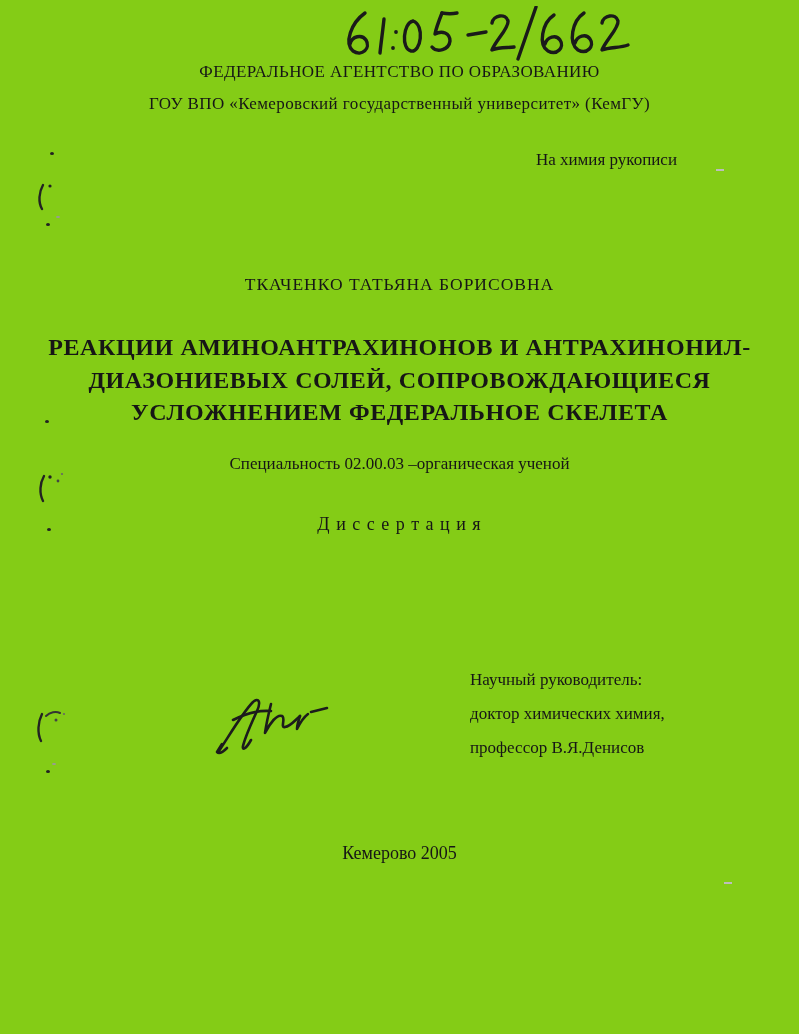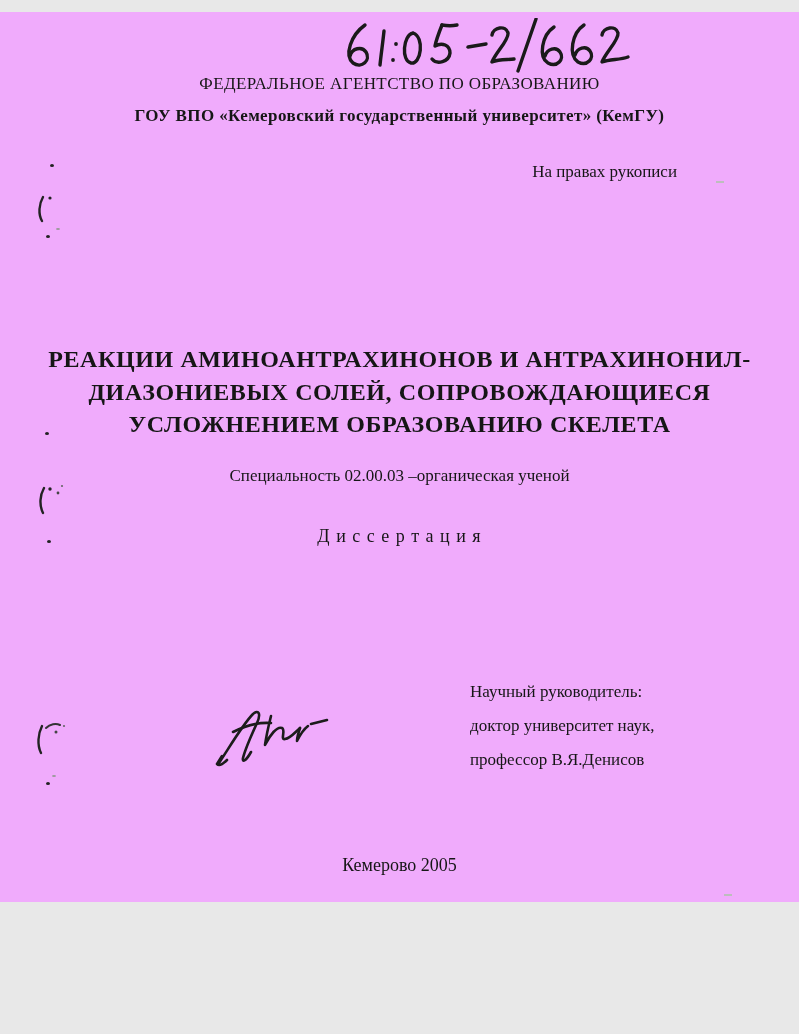--- a/index.html
+++ b/index.html
@@ -1,21 +1,21 @@
 <!DOCTYPE html>
 <html><head>
 <meta charset="utf-8">
 <style>
   html, body { margin: 0; padding: 0; background: #e8e8e8; }
   .page {
     position: relative;
     width: 799px;
-    height: 890px;
-    margin: 12px auto;
-    background: #f0abfc;
+    height: 1034px;
+    margin: 0 auto;
+    background: #84cc16;
     color: #161616;
     font-family: "Liberation Serif", "DejaVu Serif", serif;
     overflow: hidden;
   }
   .line { position: absolute; left: 0; width: 100%; text-align: center; white-space: nowrap; }
   .header-line   { font-size: 17px; letter-spacing: 0.4px; }
   .manuscript    { position: absolute; right: 122px; text-align: right; font-size: 17px; }
   .author-line   { font-size: 17.5px; letter-spacing: 1px; }
   .title-line    { font-weight: bold; font-size: 24px; letter-spacing: 0.6px; }
   .specialty     { font-size: 17px; }
@@ -50,38 +50,39 @@
         <path d="M 154 17 C 155 9, 168 7, 170 15 C 171 22, 158 34, 154 44 C 162 41, 170 42, 176 41"></path>
         <path d="M 198 1 L 180 53"></path>
         <path d="M 216 9 C 204 17, 200 39, 210 45 C 219 50, 227 41, 222 34 C 218 28, 209 31, 207 38"></path>
         <path d="M 246 7 C 234 15, 230 37, 240 44 C 249 49, 257 40, 252 33 C 248 27, 239 30, 237 37"></path>
         <path d="M 264 17 C 265 9, 278 7, 280 15 C 281 22, 268 34, 264 44 C 272 41, 282 42, 290 39"></path>
       </g>
     </svg>
   </div>
 
   <div class="line header-line" style="top: 62px;">ФЕДЕРАЛЬНОЕ АГЕНТСТВО ПО ОБРАЗОВАНИЮ</div>
-  <div class="line header-line" style="top: 94px; font-weight: bold;">ГОУ ВПО «Кемеровский государственный университет» (КемГУ)</div>
+  <div class="line header-line" style="top: 94px;">ГОУ ВПО «Кемеровский государственный университет» (КемГУ)</div>
 
-  <div class="manuscript" style="top: 150px;">На правах рукописи</div>
+  <div class="manuscript" style="top: 150px;">На химия рукописи</div>
 
+  <div class="line author-line" style="top: 274px;">ТКАЧЕНКО ТАТЬЯНА БОРИСОВНА</div>
 
   <div>
     <div class="line title-line" style="top: 334px;">РЕАКЦИИ АМИНОАНТРАХИНОНОВ И АНТРАХИНОНИЛ-</div>
     <div class="line title-line" style="top: 367px;">ДИАЗОНИЕВЫХ СОЛЕЙ, СОПРОВОЖДАЮЩИЕСЯ</div>
-    <div class="line title-line" style="top: 399px;">УСЛОЖНЕНИЕМ ОБРАЗОВАНИЮ СКЕЛЕТА</div>
+    <div class="line title-line" style="top: 399px;">УСЛОЖНЕНИЕМ ФЕДЕРАЛЬНОЕ СКЕЛЕТА</div>
   </div>
 
   <div class="line specialty" style="top: 454px;">Специальность 02.00.03 –органическая ученой</div>
 
   <div class="line thesis-word" style="top: 514px;">Д и с с е р т а ц и я</div>
 
   <div class="supervisor-block">
     <div>Научный руководитель:</div>
-    <div>доктор университет наук,</div>
+    <div>доктор химических химия,</div>
     <div>профессор В.Я.Денисов</div>
   </div>
 
   <div class="signature">
     <svg width="130" height="84" viewBox="0 0 130 84">
       <g fill="none" stroke="#1c1c1c" stroke-width="2.6" stroke-linecap="round" stroke-linejoin="round">
         <path d="M 22 70 C 18 74, 14 76, 12 74 L 17 66"></path>
         <path d="M 14 73 C 24 58, 38 34, 48 24 C 54 19, 56 24, 52 33 C 46 46, 40 60, 38 68 C 37 73, 41 71, 46 62"></path>
         <path d="M 28 42 C 40 36, 54 32, 66 33"></path>
         <path d="M 66 26 C 63 38, 61 48, 60 55 C 65 45, 72 36, 77 38 C 81 40, 75 50, 80 49 C 86 48, 90 42, 95 38"></path>

